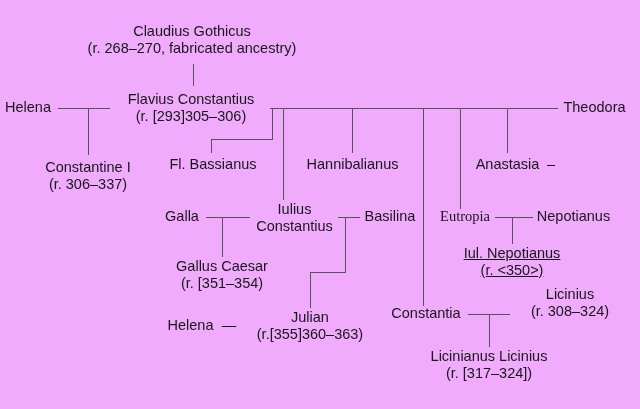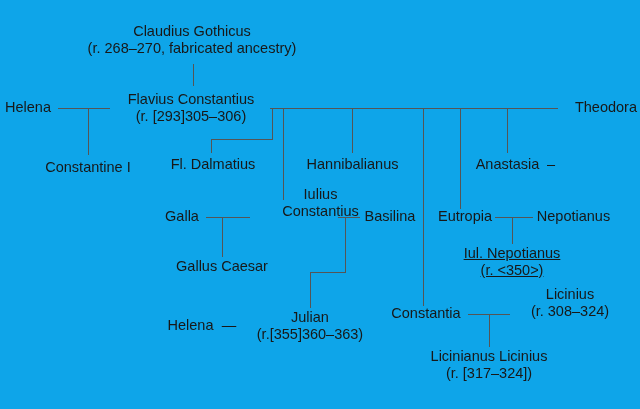--- a/index.html
+++ b/index.html
@@ -4,37 +4,37 @@
 <style>
   html, body {
     margin: 0;
     padding: 0;
     background: #ffffff;
   }
   #chart {
     position: relative;
     width: 640px;
     height: 409px;
-    background: #0ea5e9;
+    background: #f0abfc;
     font-family: "Liberation Sans", sans-serif;
     color: #1a1a1a;
     overflow: hidden;
   }
   .node {
     position: absolute;
     text-align: center;
     font-size: 14.5px;
     line-height: 17px;
     white-space: nowrap;
     color: #181818;
   }
   .node .nm { display: block; }
   .node .rg { display: block; }
   .node.left  { text-align: left; }
-  .node.right { text-align: right; }
+  .node.right { }
 
   
   .ln {
     position: absolute;
     background: #555555;
   }
   .h { height: 1px; }
   .v { width: 1px; }
 </style>
 </head>
@@ -92,62 +92,64 @@
     <span class="nm">Flavius Constantius</span>
     <span class="rg">(r. [293]305–306)</span>
   </div>
 
   <div class="node right" style="left:552px; top:99px; width:85px;">
     <span class="nm">Theodora</span>
   </div>
 
   <div class="node" style="left:26px; top:159px; width:124px;">
     <span class="nm">Constantine I</span>
+    <span class="rg">(r. 306–337)</span>
   </div>
 
   <div class="node" style="left:163px; top:156px; width:100px;">
-    <span class="nm">Fl. Dalmatius</span>
+    <span class="nm">Fl. Bassianus</span>
   </div>
 
   <div class="node" style="left:300px; top:156px; width:105px;">
     <span class="nm">Hannibalianus</span>
   </div>
 
   <div class="node" style="left:470px; top:156px; width:75px;">
     <span class="nm">Anastasia</span>
   </div>
 
   <div class="node" style="left:545px; top:156px; width:12px;">
     <span class="nm">–</span>
   </div>
 
 
   <div class="node" style="left:157px; top:208px; width:50px;">
     <span class="nm">Galla</span>
   </div>
 
-  <div class="node" style="left:250px; top:186px; width:89px;margin-left:26px;">
+  <div class="node" style="left:250px; top:201px; width:89px;">
     <span class="nm">Iulius</span>
     <span class="rg">Constantius</span>
   </div>
 
   <div class="node" style="left:359px; top:208px; width:62px;">
     <span class="nm">Basilina</span>
   </div>
 
-  <div class="node" style="left:434px; top:208px; width:62px;">
+  <div class="node" style="left:434px; top:208px; width:62px;font-family:Liberation Serif, serif;">
     <span class="nm">Eutropia</span>
   </div>
 
   <div class="node" style="left:531px; top:208px; width:85px;">
     <span class="nm">Nepotianus</span>
   </div>
 
   <div class="node" style="left:161px; top:258px; width:122px;">
     <span class="nm">Gallus Caesar</span>
+    <span class="rg">(r. [351–354)</span>
   </div>
 
   <div class="node" style="left:452px; top:245px; width:120px;text-decoration:underline;">
     <span class="nm">Iul. Nepotianus</span>
     <span class="rg">(r. &lt;350&gt;)</span>
   </div>
 
   <div class="node" style="left:163px; top:317px; width:55px;">
     <span class="nm">Helena</span>
   </div>

